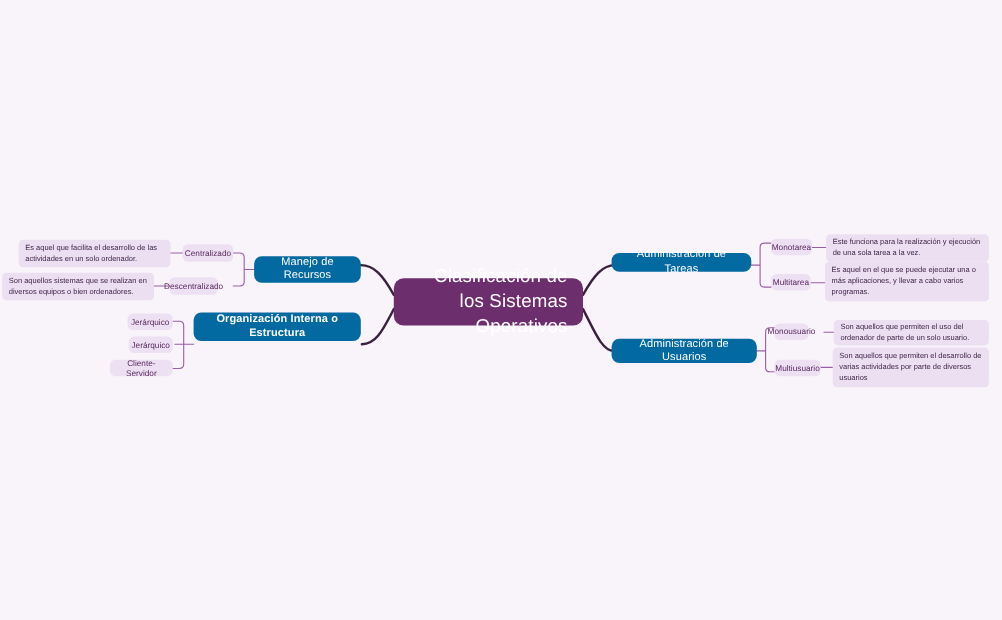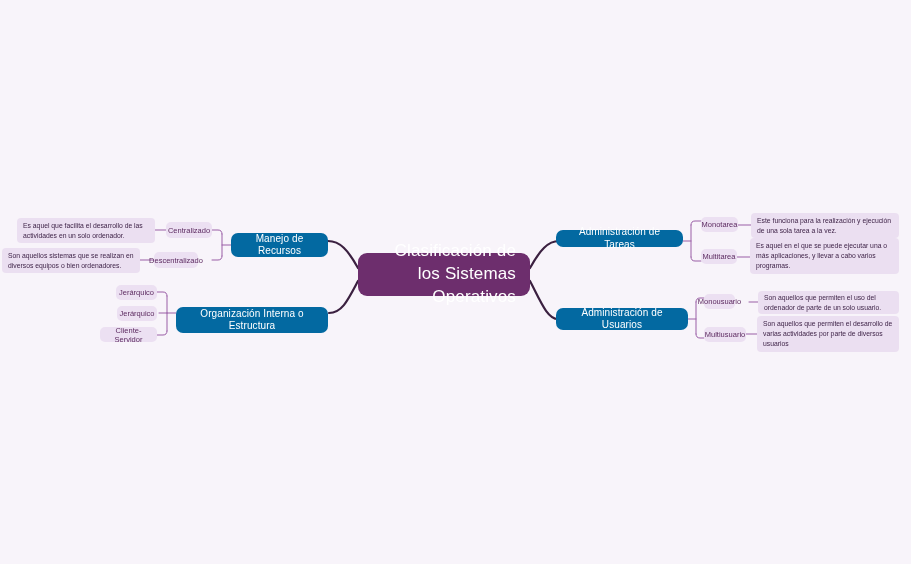--- a/index.html
+++ b/index.html
@@ -145,21 +145,21 @@
     <span>Es aquel que facilita el desarrollo de las actividades en un solo ordenador.</span>
   </div>
 
   <div class="node l2-pill" style="left:154px; top:252px; width:44px; height:16px;">
     <span>Descentralizado</span>
   </div>
   <div class="node desc-box left-align" style="left:2px; top:248px; width:138px; height:25px;">
     <span>Son aquellos sistemas que se realizan en diversos equipos o bien ordenadores.</span>
   </div>
 
-  <div class="node l1-node" style="left:176px; top:307px; width:152px; height:26px;">
+  <div class="node l1-node" style="left:176px; top:284px; width:152px; height:26px;font-weight:bold;">
     <span>Organización Interna o Estructura</span>
   </div>
 
   <div class="node l2-pill" style="left:116px; top:285px; width:41px; height:15px;">
     <span>Jerárquico</span>
   </div>
   <div class="node l2-pill" style="left:117px; top:306px; width:40px; height:15px;">
     <span>Jerárquico</span>
   </div>
   <div class="node l2-pill" style="left:100px; top:327px; width:57px; height:15px;">

